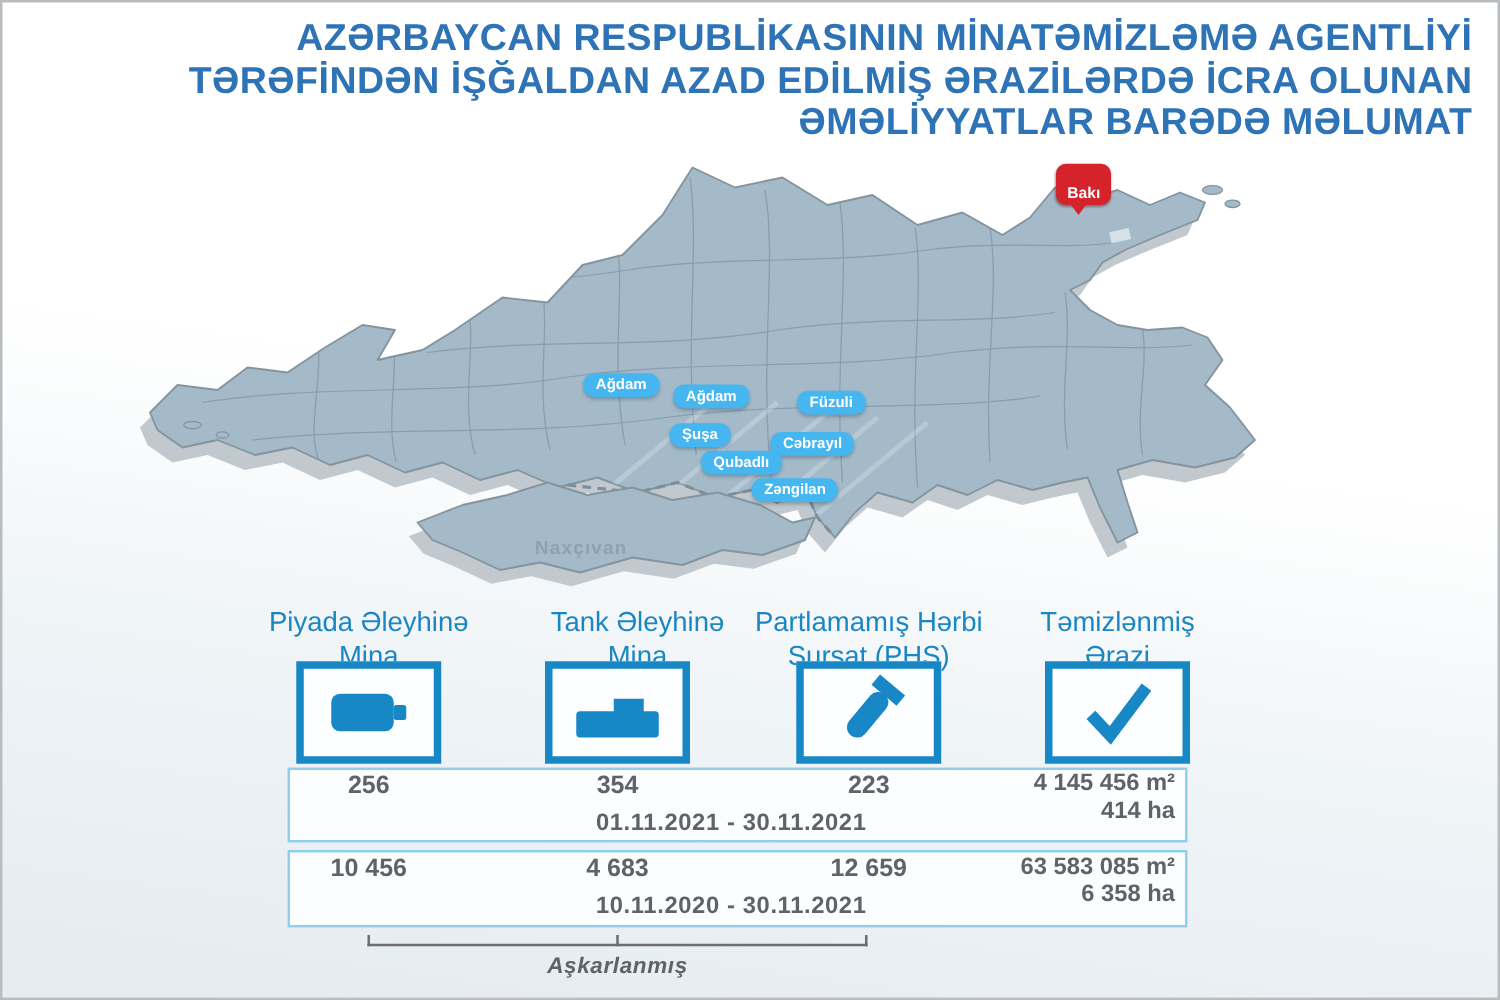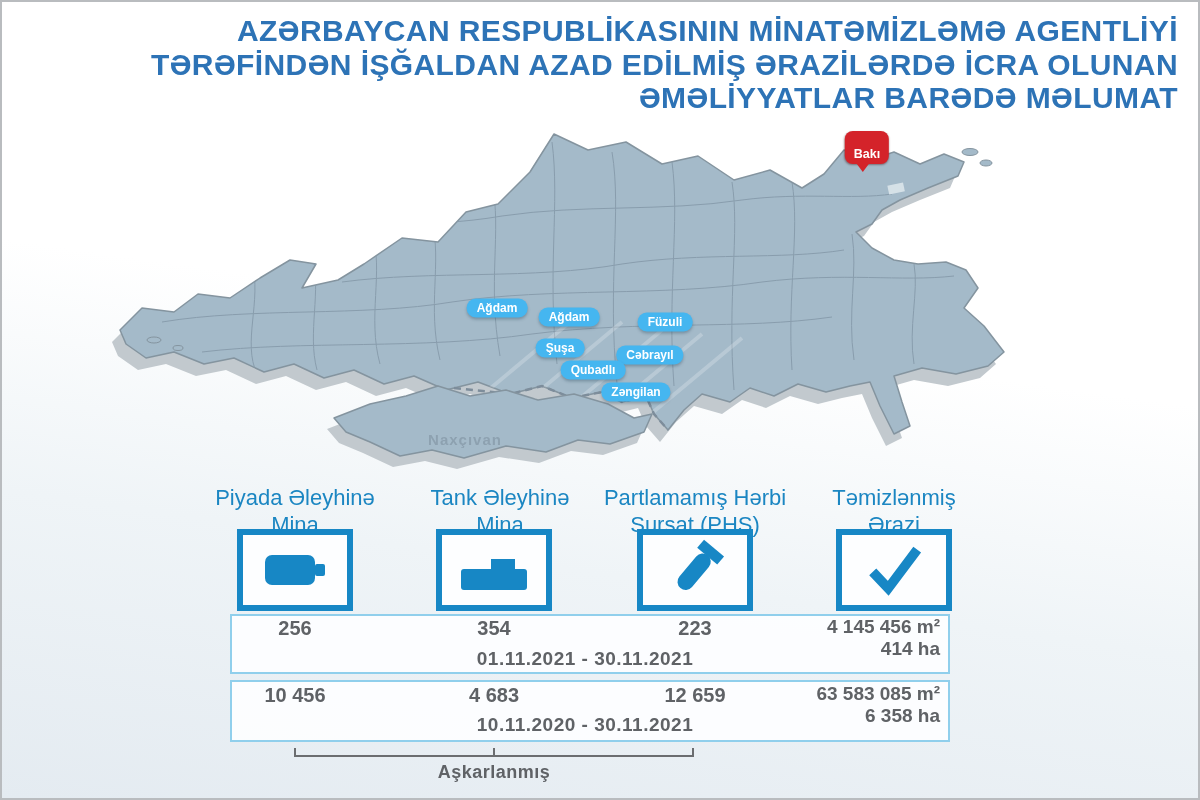--- a/index.html
+++ b/index.html
@@ -65,21 +65,21 @@
   }
   .bracket{
     position:absolute;left:292px;top:746px;width:400px;height:9px;box-sizing:border-box;
     border-left:2px solid #6b6d70;border-right:2px solid #6b6d70;border-bottom:2px solid #6b6d70;
   }
   .bracket-mid{
     position:absolute;left:491px;top:746px;width:2px;height:9px;background:#6b6d70;
   }
   .bracket-label{
     position:absolute;left:292px;top:760px;width:400px;text-align:center;
-    font-size:18px;font-weight:bold;color:#5f6266;letter-spacing:.5px;
+    font-size:18px;font-weight:bold;color:#5f6266;letter-spacing:.5px;font-style:italic;
   }
 </style>
 </head>
 <body>
 
 <div class="frame">
 
   <div class="title">AZƏRBAYCAN RESPUBLİKASININ MİNATƏMİZLƏMƏ AGENTLİYİ
 TƏRƏFİNDƏN İŞĞALDAN AZAD EDİLMİŞ ƏRAZİLƏRDƏ İCRA OLUNAN
 ƏMƏLİYYATLAR BARƏDƏ MƏLUMAT</div>
@@ -145,21 +145,21 @@
   <div class="pill" style="left:648px;top:353px">Cəbrayıl</div>
   <div class="pill" style="left:591px;top:368px">Qubadlı</div>
   <div class="pill" style="left:634px;top:390px">Zəngilan</div>
 
   <div class="capital-pin" style="left:865px;top:162px">Bakı</div>
 
   <div class="exclave-label" style="left:463px;top:437px">Naxçıvan</div>
 
   <div class="col-header" style="left:183px">Piyada Əleyhinə
 Mina</div>
-  <div class="col-header" style="left:388px">Tank Əleyhinə
+  <div class="col-header" style="left:398px">Tank Əleyhinə
 Mina</div>
   <div class="col-header" style="left:583px">Partlamamış Hərbi
 Sursat (PHS)</div>
   <div class="col-header" style="left:782px">Təmizlənmiş
 Ərazi</div>
 
   <div class="icon-box" style="left:235px">
     <svg width="66" height="46" viewBox="0 0 66 46">
       <rect class="ico" x="3" y="8" width="50" height="30" rx="7"></rect>
       <rect class="ico" x="53" y="17" width="10" height="12" rx="2"></rect>

